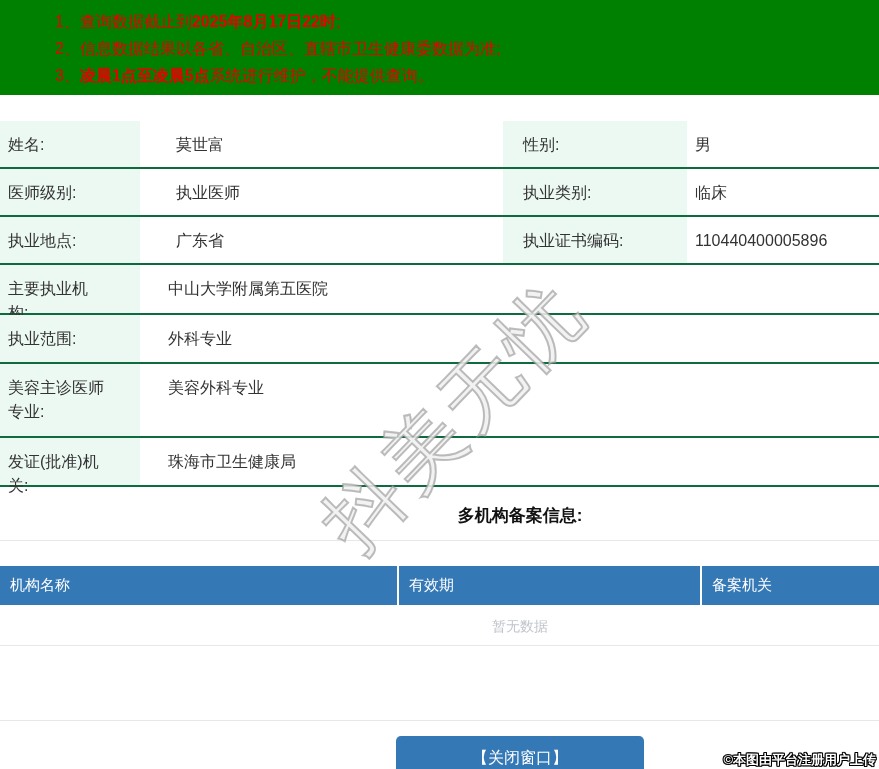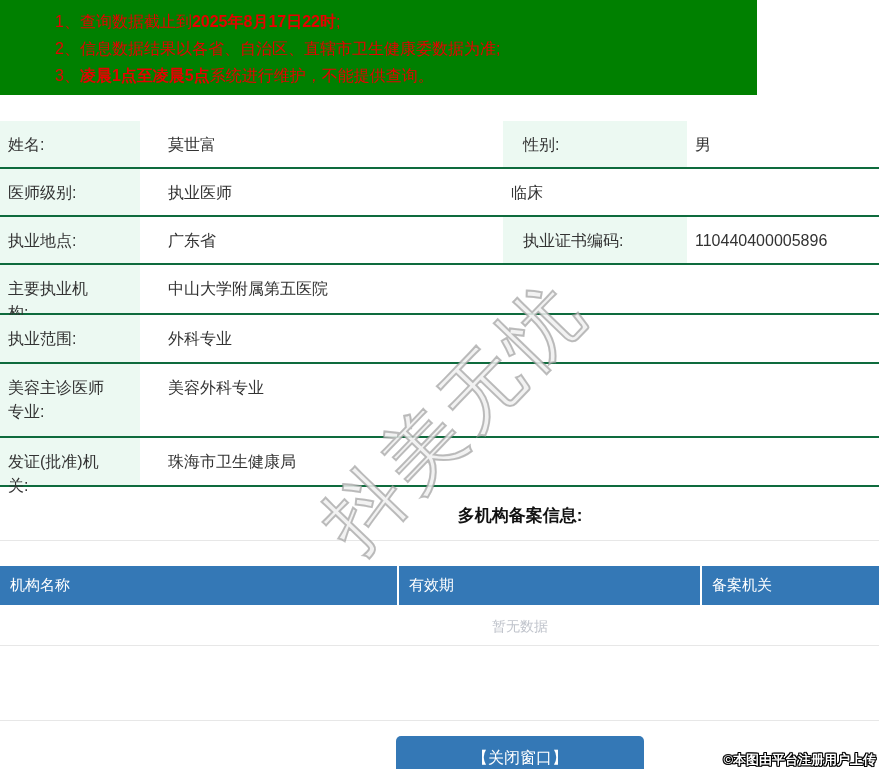--- a/index.html
+++ b/index.html
@@ -2,33 +2,33 @@
 <html><head>
 <meta charset="utf-8">
 <style>
   html,body{margin:0;padding:0;}
   body{
     width:879px;height:769px;overflow:hidden;position:relative;
     background:#fff;font-family:"Liberation Sans","DejaVu Sans",sans-serif;
   }
   
   .notice{
-    position:absolute;top:0;left:0;width:757px;height:95px;
+    position:absolute;top:0;left:0;width:879px;height:95px;
     background:#008000;color:#e60000;font-size:16px;line-height:27px;
     box-sizing:border-box;padding:8px 0 0 55px;
   }
   .notice-line b{font-weight:bold;}
   
   .info-table{position:absolute;top:121px;left:0;width:1040px;}
   .irow{display:flex;border-bottom:2px solid #0e6b3d;box-sizing:border-box;align-items:stretch;}
   .h48{height:48px}.h50{height:50px}.h49{height:49px}.h74{height:74px}
   .cell{box-sizing:border-box;padding-top:12px;font-size:16px;line-height:24px;color:#333;}
   .lab{background:#ecf9f2;}
   .c1{width:140px;padding-left:8px;padding-right:32px;}
-  .v1{width:363px;padding-left:28px;}
+  .v1{width:363px;padding-left:36px;}
   .c2{width:184px;padding-left:20px;}
   .v2{width:333px;padding-left:8px;}
   .vfull{flex:1;padding-left:28px;}
   
   .section-title{
     position:absolute;top:487px;left:0;width:1040px;height:54px;box-sizing:border-box;
     padding-top:17px;text-align:center;font-weight:bold;font-size:17px;color:#111;
     border-bottom:1px solid #e7e7e7;
   }
   .filing-header{
@@ -80,20 +80,21 @@
 <div class="info-table">
   <div class="irow h48">
     <div class="cell lab c1">姓名:</div>
     <div class="cell v1">莫世富</div>
     <div class="cell lab c2">性别:</div>
     <div class="cell v2">男</div>
   </div>
   <div class="irow h48">
     <div class="cell lab c1">医师级别:</div>
     <div class="cell v1">执业医师</div>
+    <div class="cell lab c2">执业类别:</div>
     <div class="cell v2">临床</div>
   </div>
   <div class="irow h48">
     <div class="cell lab c1">执业地点:</div>
     <div class="cell v1">广东省</div>
     <div class="cell lab c2">执业证书编码:</div>
     <div class="cell v2">110440400005896</div>
   </div>
   <div class="irow h50">
     <div class="cell lab c1">主要执业机构:</div>

